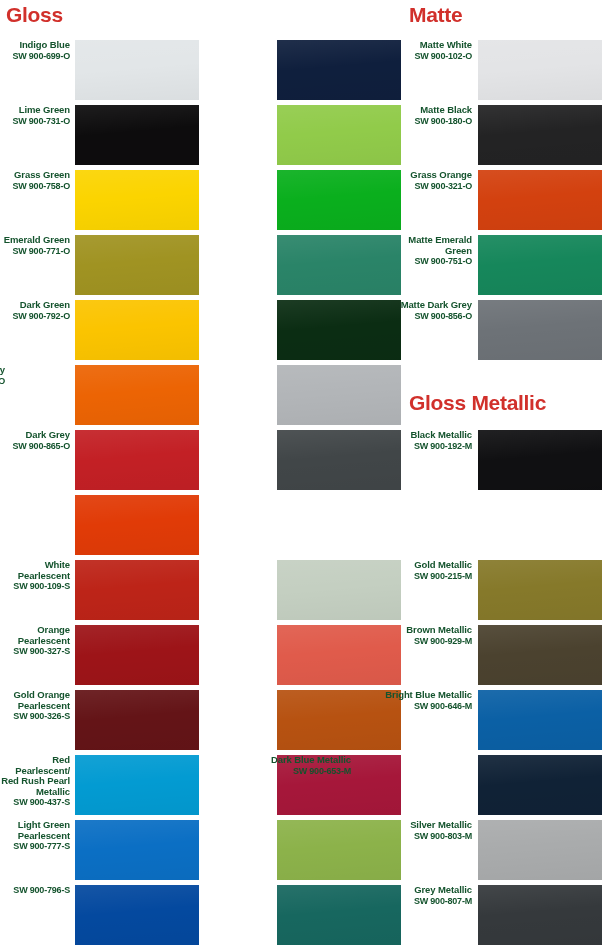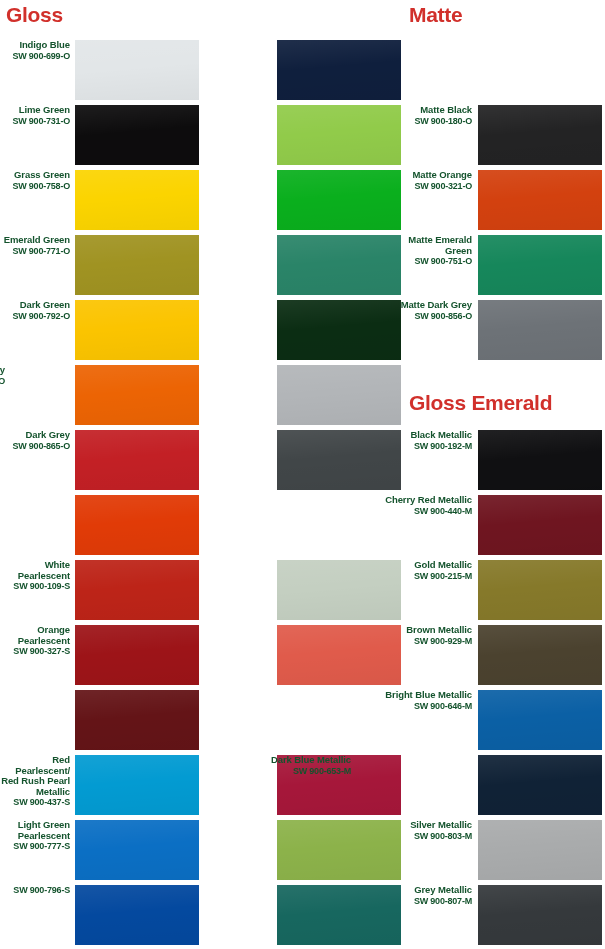--- a/index.html
+++ b/index.html
@@ -66,21 +66,21 @@
   .chip-sheen {
     background-image: linear-gradient(175deg, rgba(255,255,255,0.07) 0%, rgba(255,255,255,0.0) 45%, rgba(0,0,0,0.035) 100%);
   }
 </style>
 </head>
 <body>
 
 <div id="sheet">
     <div class="section-header" style="left: 6px; top: 4px;">Gloss</div>
     <div class="section-header" style="left: 409px; top: 4px;">Matte</div>
-    <div class="section-header" style="left: 409px; top: 392px;">Gloss Emerald</div>
+    <div class="section-header" style="left: 409px; top: 392px;">Gloss Metallic</div>
     <div class="swatch-row" style="left: 0px; top: 40px; width: 199px; height: 60px;">
       <div class="swatch-chip chip-sheen" style="left: 75px; background-color: rgb(226, 230, 232);"></div>
     </div>
     <div class="swatch-row" style="left: 0px; top: 105px; width: 199px; height: 60px;">
       <div class="swatch-chip chip-sheen" style="left: 75px; background-color: rgb(13, 12, 13);"></div>
     </div>
     <div class="swatch-row" style="left: 0px; top: 170px; width: 199px; height: 60px;">
       <div class="swatch-chip chip-sheen" style="left: 75px; background-color: rgb(251, 212, 0);"></div>
     </div>
     <div class="swatch-row" style="left: 0px; top: 235px; width: 199px; height: 60px;">
@@ -172,50 +172,64 @@
       </div>
       <div class="swatch-chip chip-sheen" style="left: 277px; background-color: rgb(196, 207, 193);"></div>
     </div>
     <div class="swatch-row" style="left: 0px; top: 625px; width: 401px; height: 60px;">
       <div class="swatch-label" style="right: 331px;">
         <span class="swatch-name" style="white-space: normal; max-width: 92px; margin-left: auto;">Orange Pearlescent</span>
         <span class="swatch-code">SW 900-327-S</span>
       </div>
       <div class="swatch-chip chip-sheen" style="left: 277px; background-color: rgb(224, 91, 75);"></div>
     </div>
+    <div class="swatch-row" style="left: 0px; top: 690px; width: 401px; height: 60px;">
+      <div class="swatch-label" style="right: 331px;">
+        <span class="swatch-name" style="white-space: normal; max-width: 92px; margin-left: auto;">Gold Orange Pearlescent</span>
+        <span class="swatch-code">SW 900-326-S</span>
+      </div>
+      <div class="swatch-chip chip-sheen" style="left: 277px; background-color: rgb(183, 82, 17);"></div>
+    </div>
     <div class="swatch-row" style="left: 0px; top: 755px; width: 401px; height: 60px;">
       <div class="swatch-label" style="right: 331px;">
         <span class="swatch-name" style="white-space: normal; max-width: 92px; margin-left: auto;">Red Pearlescent/ Red Rush Pearl Metallic</span>
         <span class="swatch-code">SW 900-437-S</span>
       </div>
       <div class="swatch-chip chip-sheen" style="left: 277px; background-color: rgb(166, 23, 58);"></div>
     </div>
     <div class="swatch-row" style="left: 0px; top: 820px; width: 401px; height: 60px;">
       <div class="swatch-label" style="right: 331px;">
         <span class="swatch-name" style="white-space: normal; max-width: 92px; margin-left: auto;">Light Green Pearlescent</span>
         <span class="swatch-code">SW 900-777-S</span>
       </div>
       <div class="swatch-chip chip-sheen" style="left: 277px; background-color: rgb(140, 178, 74);"></div>
     </div>
     <div class="swatch-row" style="left: 0px; top: 885px; width: 401px; height: 60px;">
       <div class="swatch-label" style="right: 331px;">
         <span class="swatch-code">SW 900-796-S</span>
       </div>
       <div class="swatch-chip chip-sheen" style="left: 277px; background-color: rgb(23, 103, 95);"></div>
     </div>
+    <div class="swatch-row" style="left: 0px; top: 40px; width: 602px; height: 60px;">
+      <div class="swatch-label" style="right: 130px;">
+        <span class="swatch-name">Matte White</span>
+        <span class="swatch-code">SW 900-102-O</span>
+      </div>
+      <div class="swatch-chip chip-sheen" style="left: 478px; background-color: rgb(227, 228, 230);"></div>
+    </div>
     <div class="swatch-row" style="left: 0px; top: 105px; width: 602px; height: 60px;">
       <div class="swatch-label" style="right: 130px;">
         <span class="swatch-name">Matte Black</span>
         <span class="swatch-code">SW 900-180-O</span>
       </div>
       <div class="swatch-chip chip-sheen" style="left: 478px; background-color: rgb(35, 35, 36);"></div>
     </div>
     <div class="swatch-row" style="left: 0px; top: 170px; width: 602px; height: 60px;">
       <div class="swatch-label" style="right: 130px;">
-        <span class="swatch-name">Matte Orange</span>
+        <span class="swatch-name">Grass Orange</span>
         <span class="swatch-code">SW 900-321-O</span>
       </div>
       <div class="swatch-chip chip-sheen" style="left: 478px; background-color: rgb(211, 65, 15);"></div>
     </div>
     <div class="swatch-row" style="left: 0px; top: 235px; width: 602px; height: 60px;">
       <div class="swatch-label" style="right: 130px;">
         <span class="swatch-name" style="white-space: normal; max-width: 92px; margin-left: auto;">Matte Emerald Green</span>
         <span class="swatch-code">SW 900-751-O</span>
       </div>
       <div class="swatch-chip chip-sheen" style="left: 478px; background-color: rgb(22, 135, 91);"></div>
@@ -226,27 +240,20 @@
         <span class="swatch-code">SW 900-856-O</span>
       </div>
       <div class="swatch-chip chip-sheen" style="left: 478px; background-color: rgb(109, 114, 119);"></div>
     </div>
     <div class="swatch-row" style="left: 0px; top: 430px; width: 602px; height: 60px;">
       <div class="swatch-label" style="right: 130px;">
         <span class="swatch-name" style="white-space: normal; max-width: 92px; margin-left: auto;">Black Metallic</span>
         <span class="swatch-code">SW 900-192-M</span>
       </div>
       <div class="swatch-chip chip-texture-metallic chip-sheen" style="left: 478px; background-color: rgb(16, 16, 18);"></div>
-    </div>
-    <div class="swatch-row" style="left: 0px; top: 495px; width: 602px; height: 60px;">
-      <div class="swatch-label" style="right: 130px;">
-        <span class="swatch-name" style="white-space: normal; max-width: 92px; margin-left: auto;">Cherry Red Metallic</span>
-        <span class="swatch-code">SW 900-440-M</span>
-      </div>
-      <div class="swatch-chip chip-texture-metallic chip-sheen" style="left: 478px; background-color: rgb(111, 21, 32);"></div>
     </div>
     <div class="swatch-row" style="left: 0px; top: 560px; width: 602px; height: 60px;">
       <div class="swatch-label" style="right: 130px;">
         <span class="swatch-name" style="white-space: normal; max-width: 92px; margin-left: auto;">Gold Metallic</span>
         <span class="swatch-code">SW 900-215-M</span>
       </div>
       <div class="swatch-chip chip-texture-metallic chip-sheen" style="left: 478px; background-color: rgb(134, 121, 42);"></div>
     </div>
     <div class="swatch-row" style="left: 0px; top: 625px; width: 602px; height: 60px;">
       <div class="swatch-label" style="right: 130px;">

